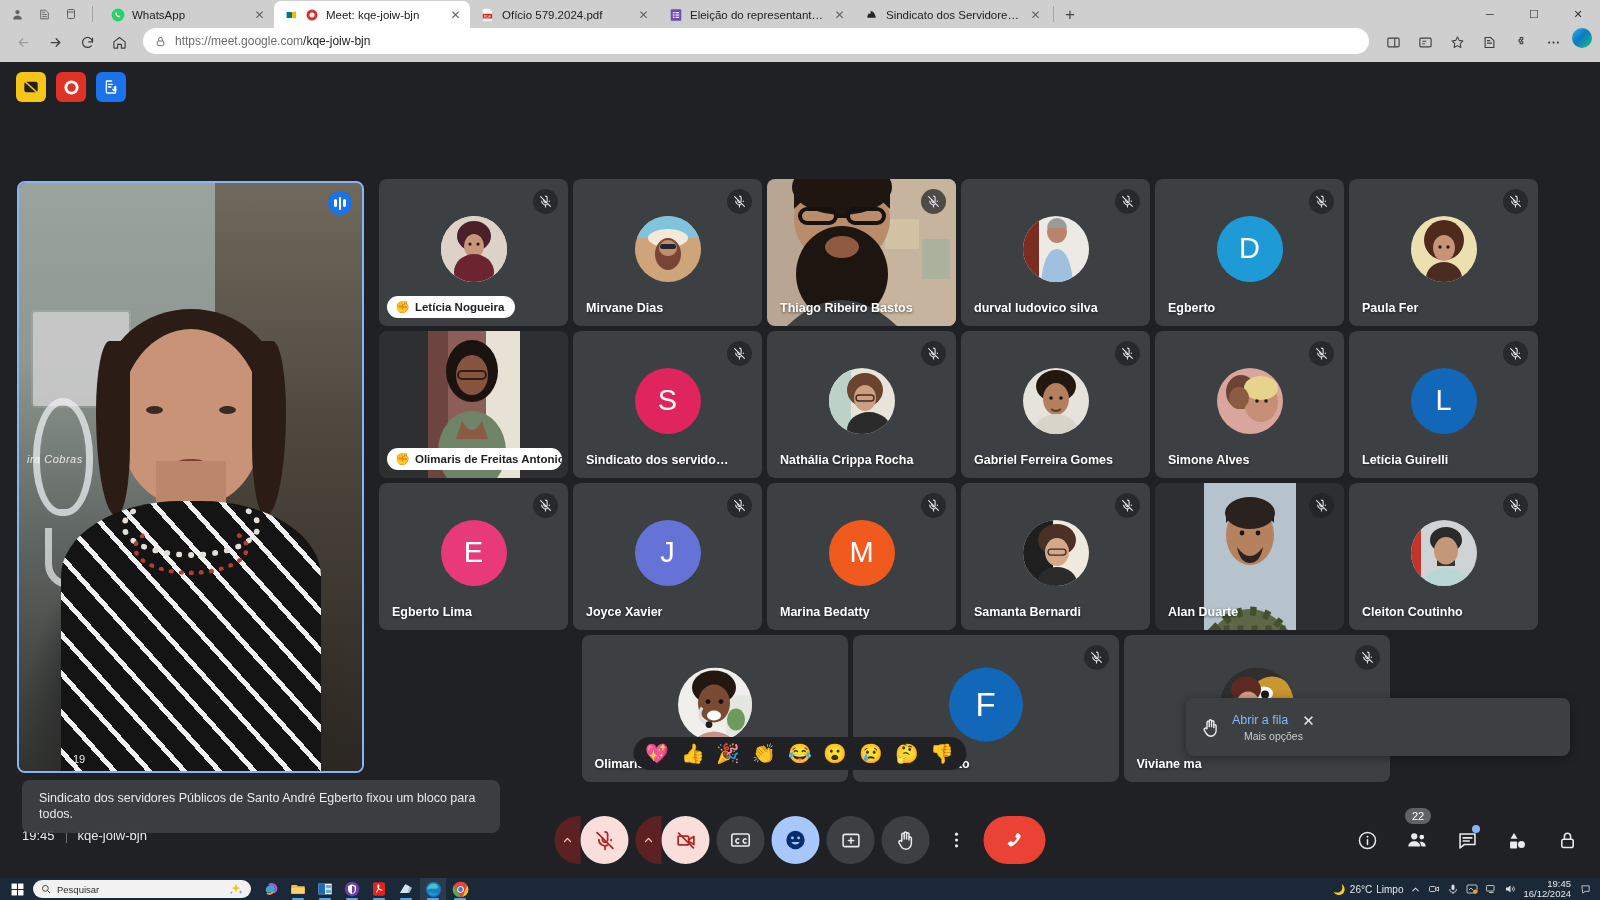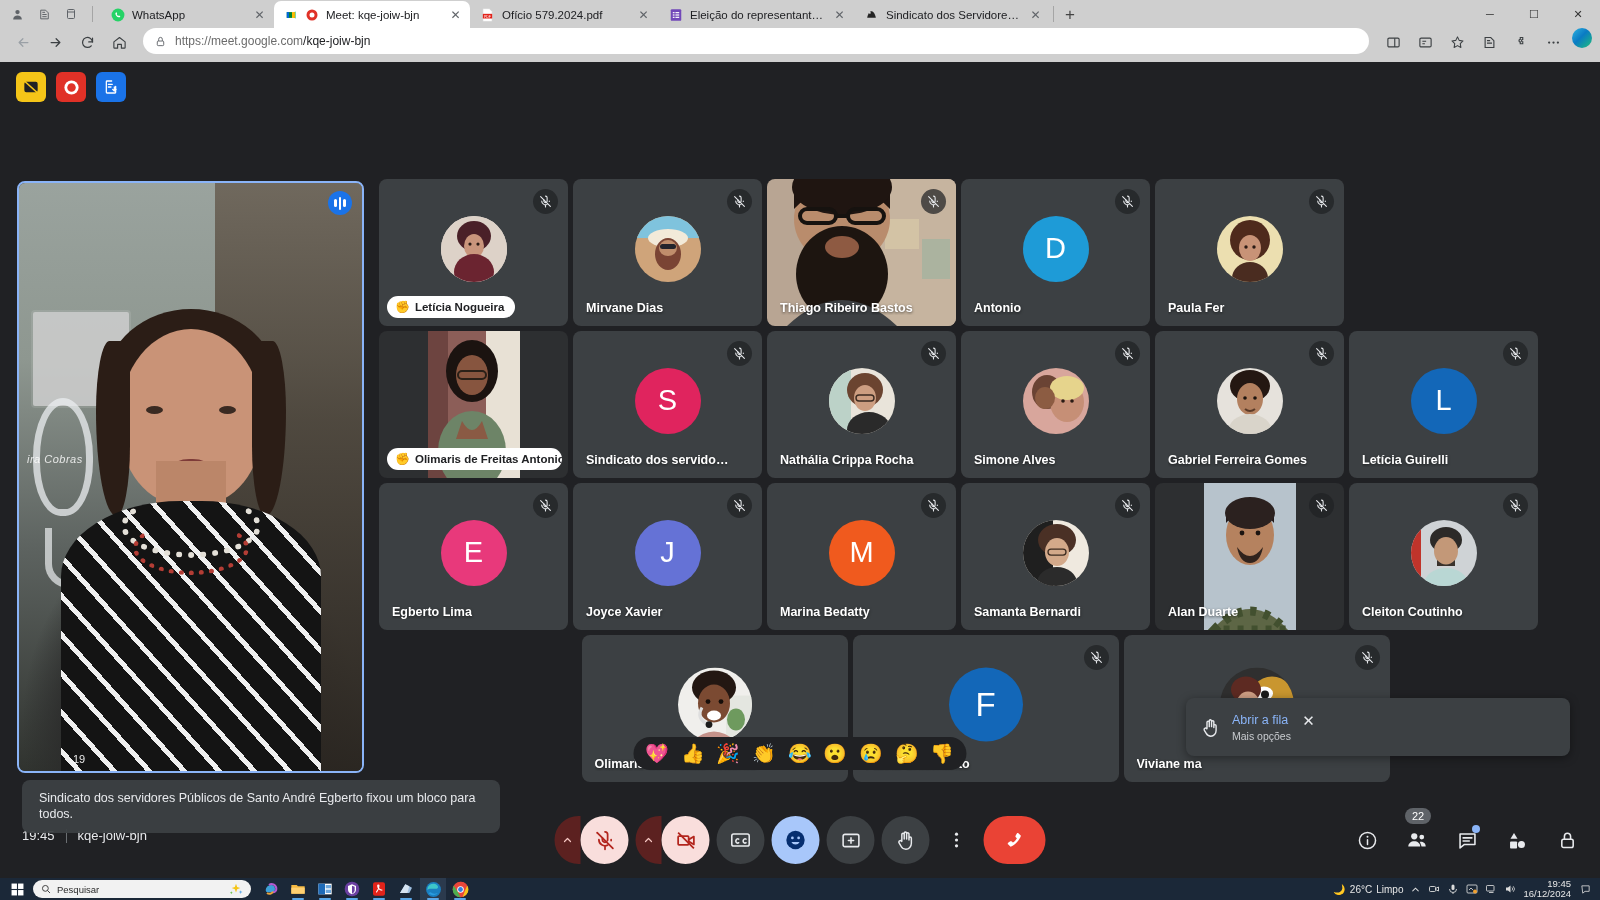--- a/index.html
+++ b/index.html
@@ -153,21 +153,21 @@
   .videofill.narrow { left: 50%; transform: translateX(-50%); width: 92px; right:auto; }
 
   
   .toast {
     position: absolute; right: 30px; bottom: 122px; width: 384px; min-height: 58px;
     background: #3c4043; border-radius: 8px; display: flex; align-items: center;
     padding: 11px 12px 11px 14px; gap: 11px; z-index: 9; box-shadow: 0 2px 10px rgba(0,0,0,.4);
   }
   .toast-text { flex: 1 1 auto; font-size: 12.5px; line-height: 1.32; color: #e8eaed; }
   .toast-action { color: #8ab4f8; font-size: 12.5px; white-space: nowrap; }
-  .toast-right { display: flex; flex-direction: column; align-items: flex-start; gap: 2px; }
+  .toast-right { display: flex; flex-direction: column; align-items: center; gap: 2px; }
   .toast-row { display: flex; align-items: center; gap: 14px; }
   .toast-more { font-size: 10.5px; color: #c8cbcf; }
   .toast-close { font-size: 15px; color: #e8eaed; line-height: 1; }
 
   
   .reactions {
     position: absolute; left: 50%; transform: translateX(-50%); bottom: 108px;
     background: #202124; border-radius: 22px; padding: 5px 12px;
     display: flex; gap: 12px; font-size: 19px; z-index: 6;
   }
@@ -523,35 +523,56 @@
                 <path d="M12 2a3 3 0 0 1 3 3v6a3 3 0 0 1-.4 1.5"></path>
                 <path d="M9 9v2a3 3 0 0 0 4.3 2.7"></path>
                 <path d="M5 11a7 7 0 0 0 10 6.3M19 11v1"></path>
                 <path d="M12 19v3"></path>
                 <path d="M3 3l18 18"></path>
               </svg>
           </div>
           <div class="tile-name">Thiago Ribeiro Bastos</div>
         </div>
 
+        <div class="tile">
+          <div class="tile-av">
+            <svg width="66" height="66" viewBox="0 0 66 66">
+                <rect width="66" height="66" fill="#eceae4"></rect>
+                <rect x="0" y="0" width="16" height="66" fill="#7b2d22"></rect>
+                <ellipse cx="34" cy="16" rx="10" ry="11" fill="#b9846b"></ellipse>
+                <path d="M24 12a10 10 0 0 1 20 0z" fill="#9b9b9b"></path>
+                <path d="M18 66c2-22 8-33 16-33s14 11 16 33z" fill="#9fc0de"></path>
+              </svg>
+          </div>
+          <div class="mic-off">
+            <svg width="13" height="13" viewBox="0 0 24 24" fill="none" stroke="#e8eaed" stroke-width="2" stroke-linecap="round">
+                <path d="M12 2a3 3 0 0 1 3 3v6a3 3 0 0 1-.4 1.5"></path>
+                <path d="M9 9v2a3 3 0 0 0 4.3 2.7"></path>
+                <path d="M5 11a7 7 0 0 0 10 6.3M19 11v1"></path>
+                <path d="M12 19v3"></path>
+                <path d="M3 3l18 18"></path>
+              </svg>
+          </div>
+          <div class="tile-name">durval ludovico silva</div>
+        </div>
 
         <div class="tile">
           <div class="tile-av" style="background:#1e9bd7">
             <span>D</span>
           </div>
           <div class="mic-off">
             <svg width="13" height="13" viewBox="0 0 24 24" fill="none" stroke="#e8eaed" stroke-width="2" stroke-linecap="round">
                 <path d="M12 2a3 3 0 0 1 3 3v6a3 3 0 0 1-.4 1.5"></path>
                 <path d="M9 9v2a3 3 0 0 0 4.3 2.7"></path>
                 <path d="M5 11a7 7 0 0 0 10 6.3M19 11v1"></path>
                 <path d="M12 19v3"></path>
                 <path d="M3 3l18 18"></path>
               </svg>
           </div>
-          <div class="tile-name">Antonio</div>
+          <div class="tile-name">Egberto</div>
         </div>
 
         <div class="tile">
           <div class="tile-av">
             <svg width="66" height="66" viewBox="0 0 66 66">
                 <rect width="66" height="66" fill="#ecdfb0"></rect>
                 <ellipse cx="33" cy="24" rx="20" ry="20" fill="#4e2a1c"></ellipse>
                 <ellipse cx="33" cy="32" rx="11" ry="13" fill="#c89377"></ellipse>
                 <ellipse cx="33" cy="62" rx="18" ry="16" fill="#4a2c20"></ellipse>
                 <circle cx="29" cy="31" r="1.7" fill="#2a1a14"></circle>
@@ -626,63 +647,63 @@
                 <path d="M12 19v3"></path>
                 <path d="M3 3l18 18"></path>
               </svg>
           </div>
           <div class="tile-name">Nathália Crippa Rocha</div>
         </div>
 
         <div class="tile">
           <div class="tile-av">
             <svg width="66" height="66" viewBox="0 0 66 66">
+                <rect width="66" height="66" fill="#e6e2dc"></rect>
+                <ellipse cx="33" cy="18" rx="20" ry="16" fill="#241712"></ellipse>
+                <ellipse cx="33" cy="31" rx="13" ry="16" fill="#b3805f"></ellipse>
+                <ellipse cx="33" cy="64" rx="22" ry="18" fill="#d9d4ca"></ellipse>
+                <circle cx="28" cy="30" r="1.8" fill="#1c130e"></circle>
+                <circle cx="38" cy="30" r="1.8" fill="#1c130e"></circle>
+                <path d="M28 41q5 4 10 0" stroke="#5a3a28" stroke-width="2" fill="none"></path>
+              </svg>
+          </div>
+          <div class="mic-off">
+            <svg width="13" height="13" viewBox="0 0 24 24" fill="none" stroke="#e8eaed" stroke-width="2" stroke-linecap="round">
+                <path d="M12 2a3 3 0 0 1 3 3v6a3 3 0 0 1-.4 1.5"></path>
+                <path d="M9 9v2a3 3 0 0 0 4.3 2.7"></path>
+                <path d="M5 11a7 7 0 0 0 10 6.3M19 11v1"></path>
+                <path d="M12 19v3"></path>
+                <path d="M3 3l18 18"></path>
+              </svg>
+          </div>
+          <div class="tile-name">Gabriel Ferreira Gomes</div>
+        </div>
+
+        <div class="tile">
+          <div class="tile-av">
+            <svg width="66" height="66" viewBox="0 0 66 66">
                 <rect width="66" height="66" fill="#d8a69c"></rect>
                 <ellipse cx="24" cy="24" rx="15" ry="17" fill="#6a4334"></ellipse>
                 <ellipse cx="44" cy="34" rx="17" ry="20" fill="#c68f76"></ellipse>
                 <ellipse cx="44" cy="20" rx="17" ry="12" fill="#e6d48c"></ellipse>
                 <ellipse cx="22" cy="30" rx="10" ry="11" fill="#8c5c42"></ellipse>
                 <circle cx="40" cy="33" r="1.8" fill="#2a1a14"></circle>
                 <circle cx="49" cy="33" r="1.8" fill="#2a1a14"></circle>
               </svg>
           </div>
           <div class="mic-off">
             <svg width="13" height="13" viewBox="0 0 24 24" fill="none" stroke="#e8eaed" stroke-width="2" stroke-linecap="round">
                 <path d="M12 2a3 3 0 0 1 3 3v6a3 3 0 0 1-.4 1.5"></path>
                 <path d="M9 9v2a3 3 0 0 0 4.3 2.7"></path>
                 <path d="M5 11a7 7 0 0 0 10 6.3M19 11v1"></path>
                 <path d="M12 19v3"></path>
                 <path d="M3 3l18 18"></path>
               </svg>
           </div>
           <div class="tile-name">Simone Alves</div>
-        </div>
-
-        <div class="tile">
-          <div class="tile-av">
-            <svg width="66" height="66" viewBox="0 0 66 66">
-                <rect width="66" height="66" fill="#e6e2dc"></rect>
-                <ellipse cx="33" cy="18" rx="20" ry="16" fill="#241712"></ellipse>
-                <ellipse cx="33" cy="31" rx="13" ry="16" fill="#b3805f"></ellipse>
-                <ellipse cx="33" cy="64" rx="22" ry="18" fill="#d9d4ca"></ellipse>
-                <circle cx="28" cy="30" r="1.8" fill="#1c130e"></circle>
-                <circle cx="38" cy="30" r="1.8" fill="#1c130e"></circle>
-                <path d="M28 41q5 4 10 0" stroke="#5a3a28" stroke-width="2" fill="none"></path>
-              </svg>
-          </div>
-          <div class="mic-off">
-            <svg width="13" height="13" viewBox="0 0 24 24" fill="none" stroke="#e8eaed" stroke-width="2" stroke-linecap="round">
-                <path d="M12 2a3 3 0 0 1 3 3v6a3 3 0 0 1-.4 1.5"></path>
-                <path d="M9 9v2a3 3 0 0 0 4.3 2.7"></path>
-                <path d="M5 11a7 7 0 0 0 10 6.3M19 11v1"></path>
-                <path d="M12 19v3"></path>
-                <path d="M3 3l18 18"></path>
-              </svg>
-          </div>
-          <div class="tile-name">Gabriel Ferreira Gomes</div>
         </div>
 
         <div class="tile">
           <div class="tile-av" style="background:#1367b8">
             <span>L</span>
           </div>
           <div class="mic-off">
             <svg width="13" height="13" viewBox="0 0 24 24" fill="none" stroke="#e8eaed" stroke-width="2" stroke-linecap="round">
                 <path d="M12 2a3 3 0 0 1 3 3v6a3 3 0 0 1-.4 1.5"></path>
                 <path d="M9 9v2a3 3 0 0 0 4.3 2.7"></path>

